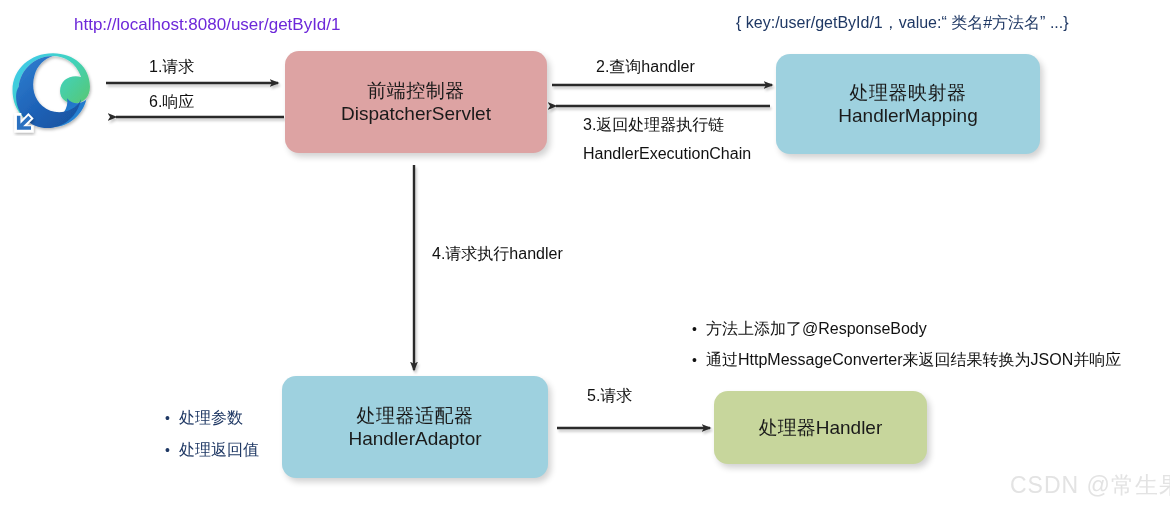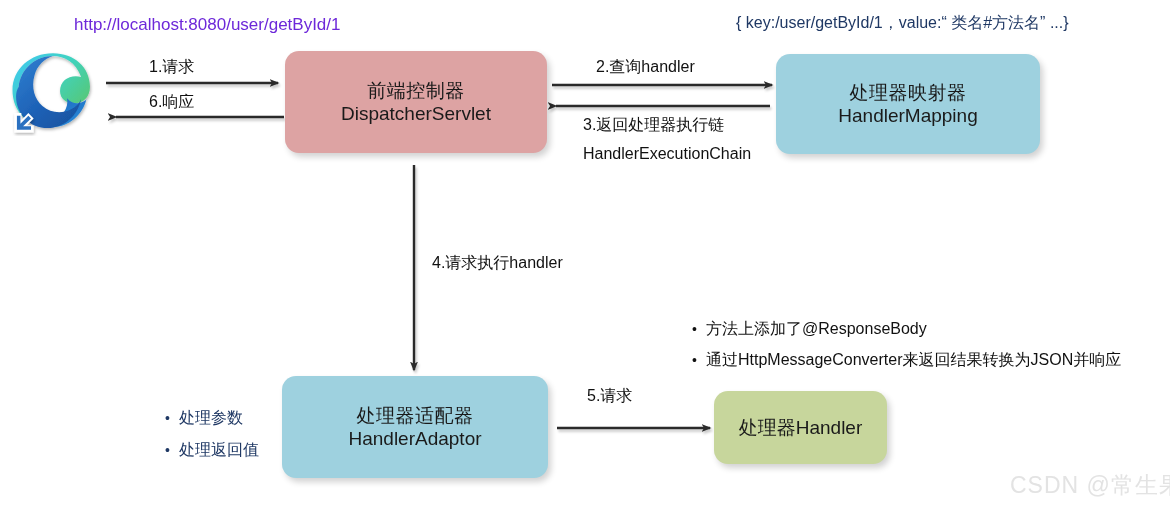--- a/index.html
+++ b/index.html
@@ -175,35 +175,35 @@
   <div class="node node-blue" style="left:776px; top:54px; width:264px; height:100px;">
     <div class="cn">处理器映射器</div>
     <div class="en">HandlerMapping</div>
   </div>
 
   <div class="node node-blue" style="left:282px; top:376px; width:266px; height:102px;">
     <div class="cn">处理器适配器</div>
     <div class="en">HandlerAdaptor</div>
   </div>
 
-  <div class="node node-green" style="left:714px; top:391px; width:173px; height:73px;">
+  <div class="node node-green" style="left:714px; top:391px; width:213px; height:73px;">
     <div class="single">处理器Handler</div>
   </div>
 
   <div class="txt arrow-label" style="left:149px; top:57px;">1.请求</div>
 
   <div class="txt arrow-label" style="left:149px; top:92px;">6.响应</div>
 
   <div class="txt arrow-label" style="left:596px; top:57px;text-align:center;">2.查询handler</div>
 
   <div class="txt arrow-label" style="left:583px; top:115px;">3.返回处理器执行链</div>
 
   <div class="txt arrow-label" style="left:583px; top:144px;">HandlerExecutionChain</div>
 
-  <div class="txt arrow-label" style="left:432px; top:253px;">4.请求执行handler</div>
+  <div class="txt arrow-label" style="left:432px; top:244px;">4.请求执行handler</div>
 
   <div class="txt arrow-label" style="left:587px; top:386px;">5.请求</div>
 
   <div class="bullet-row bullet-blue" style="left:165px; top:408px;">
     <span class="dot">•</span>
     <span>处理参数</span>
   </div>
   <div class="bullet-row bullet-blue" style="left:165px; top:440px;">
     <span class="dot">•</span>
     <span>处理返回值</span>

